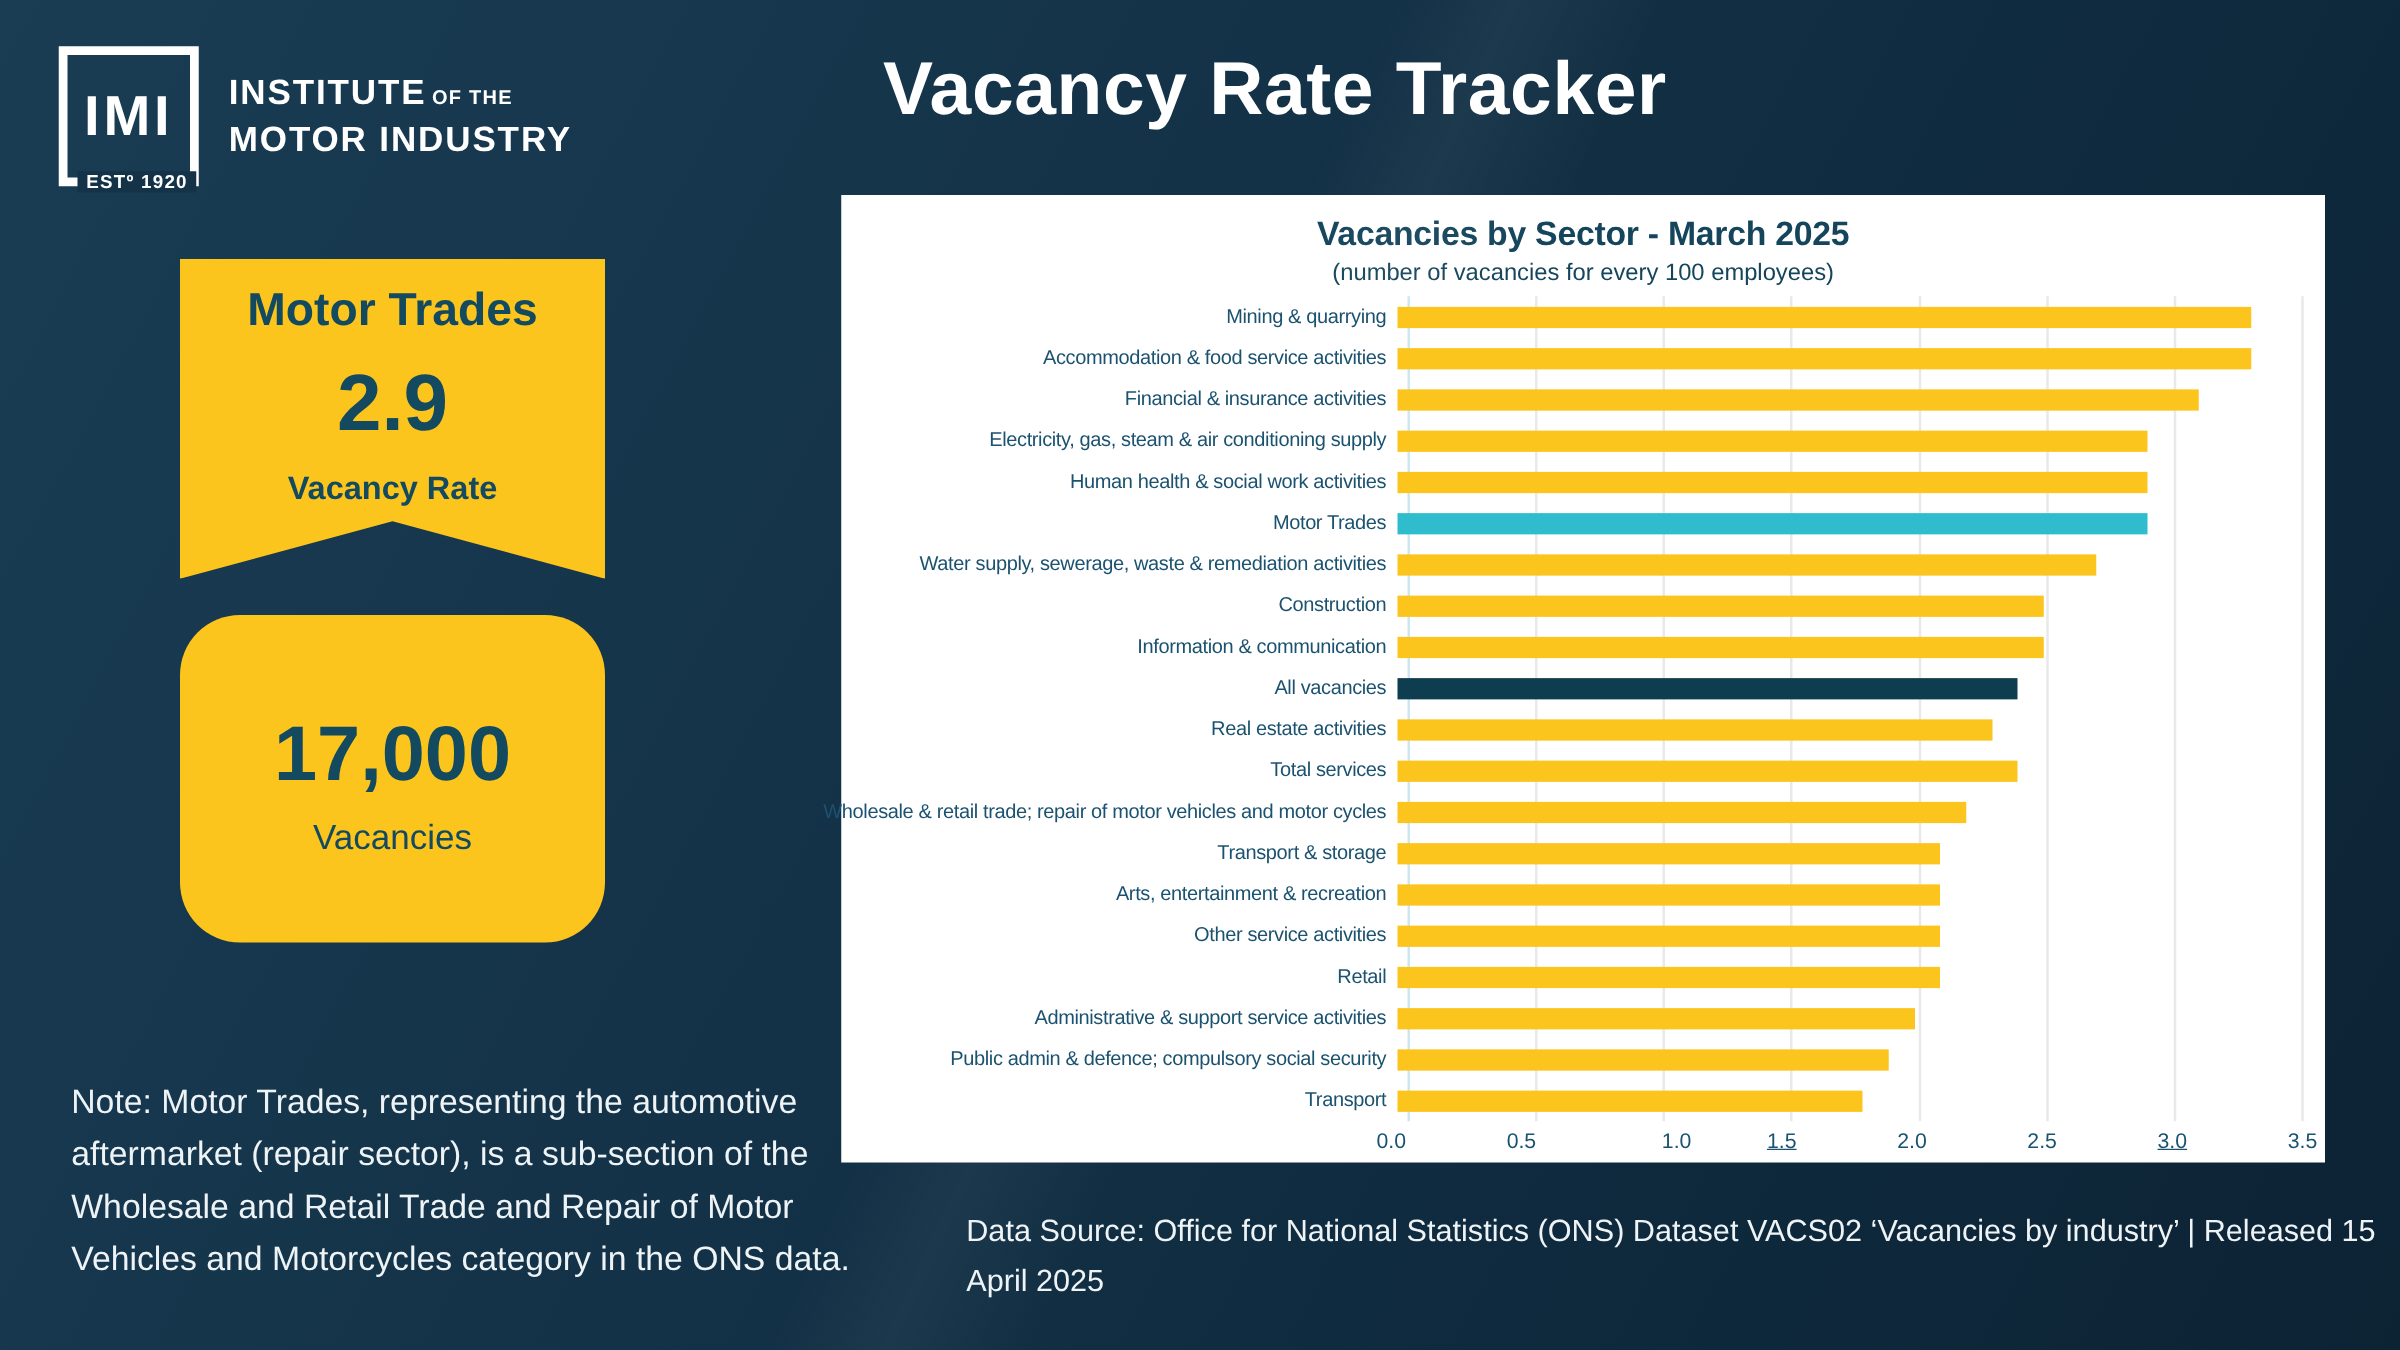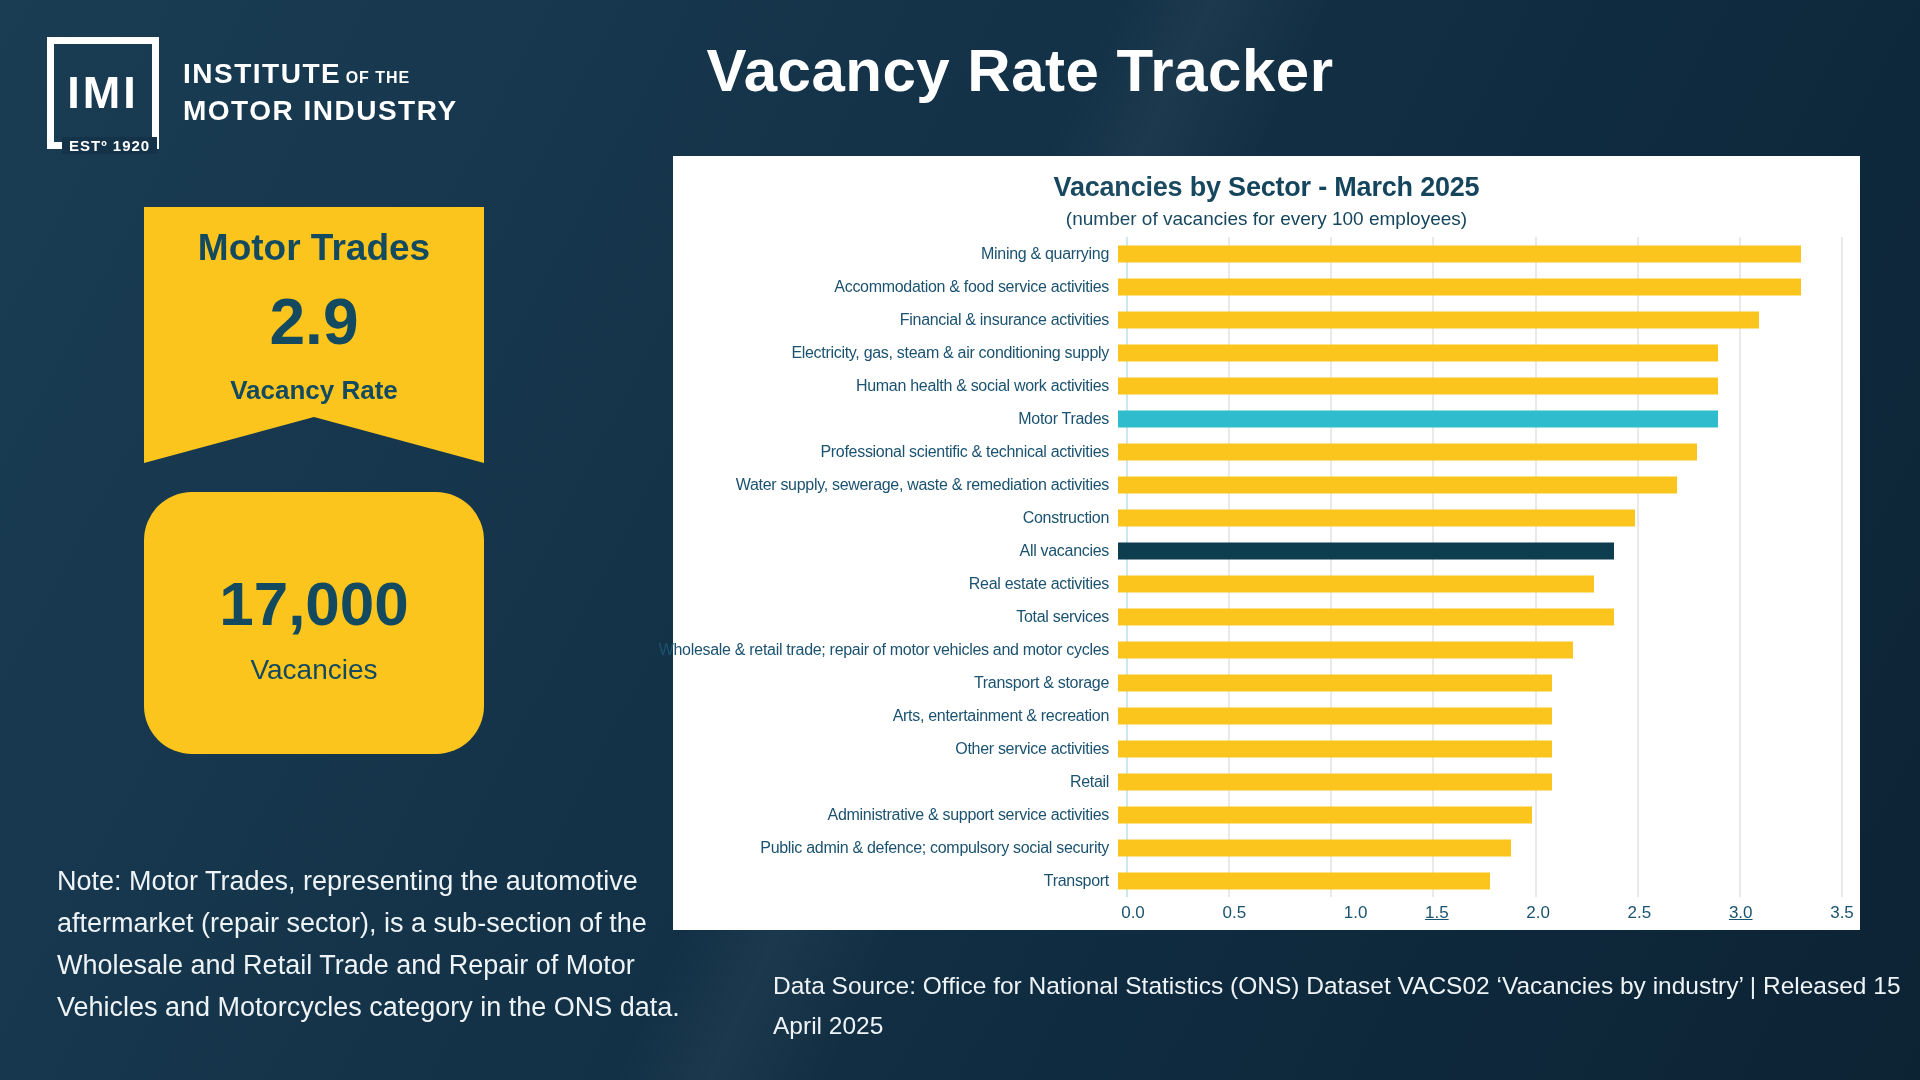--- a/index.html
+++ b/index.html
@@ -50,21 +50,21 @@
   .grid-overlay{position:absolute;top:81px;left:454px;right:18px;height:660px;z-index:0;}
   .gline{position:absolute;top:0;bottom:0;width:2px;margin-left:-1px;background:#e9e9e9;}
   .gline.zero{background:#cbe8f0;}
   .plot-rows{position:absolute;top:81px;left:0;right:18px;height:660px;z-index:1;
     display:flex;flex-direction:column;}
   .crow{flex:1;display:flex;align-items:center;}
   .clabel{width:445px;padding-right:9px;display:flex;justify-content:flex-end;align-items:center;}
   .clabel span{white-space:nowrap;color:#1b5270;font-size:16px;letter-spacing:-0.3px;}
   .ctrack{flex:1;position:relative;height:100%;}
   .cbar{position:absolute;left:0;top:50%;transform:translateY(-50%);height:17px;}
-  .axis-labels{position:absolute;top:747px;left:460px;right:18px;height:26px;z-index:1;}
+  .axis-labels{position:absolute;top:747px;left:440px;right:18px;height:26px;z-index:1;}
   .tick{position:absolute;transform:translateX(-50%);color:#1a536f;font-size:17px;}
 </style>
 </head>
 <body>
 
 <div class="page">
 
   <div class="logo-square">
     <span class="logo-imi">IMI</span>
     <span class="logo-est">ESTº 1920</span>
@@ -148,37 +148,37 @@
         <div class="crow">
           <div class="clabel">
             <span>Motor Trades</span>
           </div>
           <div class="ctrack">
             <div class="cbar" style="width: 82.8571%; background: rgb(47, 188, 204);"></div>
           </div>
         </div>
         <div class="crow">
           <div class="clabel">
-            <span>Professional scientific &amp; technical activities</span>
-          </div>
-          <div class="ctrack">
-            <div class="cbar" style="width: 80%; background: rgb(251, 197, 29);"></div>
-          </div>
-        </div>
-        <div class="crow">
-          <div class="clabel">
             <span>Water supply, sewerage, waste &amp; remediation activities</span>
           </div>
           <div class="ctrack">
             <div class="cbar" style="width: 77.1429%; background: rgb(251, 197, 29);"></div>
           </div>
         </div>
         <div class="crow">
           <div class="clabel">
             <span>Construction</span>
+          </div>
+          <div class="ctrack">
+            <div class="cbar" style="width: 71.4286%; background: rgb(251, 197, 29);"></div>
+          </div>
+        </div>
+        <div class="crow">
+          <div class="clabel">
+            <span>Information &amp; communication</span>
           </div>
           <div class="ctrack">
             <div class="cbar" style="width: 71.4286%; background: rgb(251, 197, 29);"></div>
           </div>
         </div>
         <div class="crow">
           <div class="clabel">
             <span>All vacancies</span>
           </div>
           <div class="ctrack">

